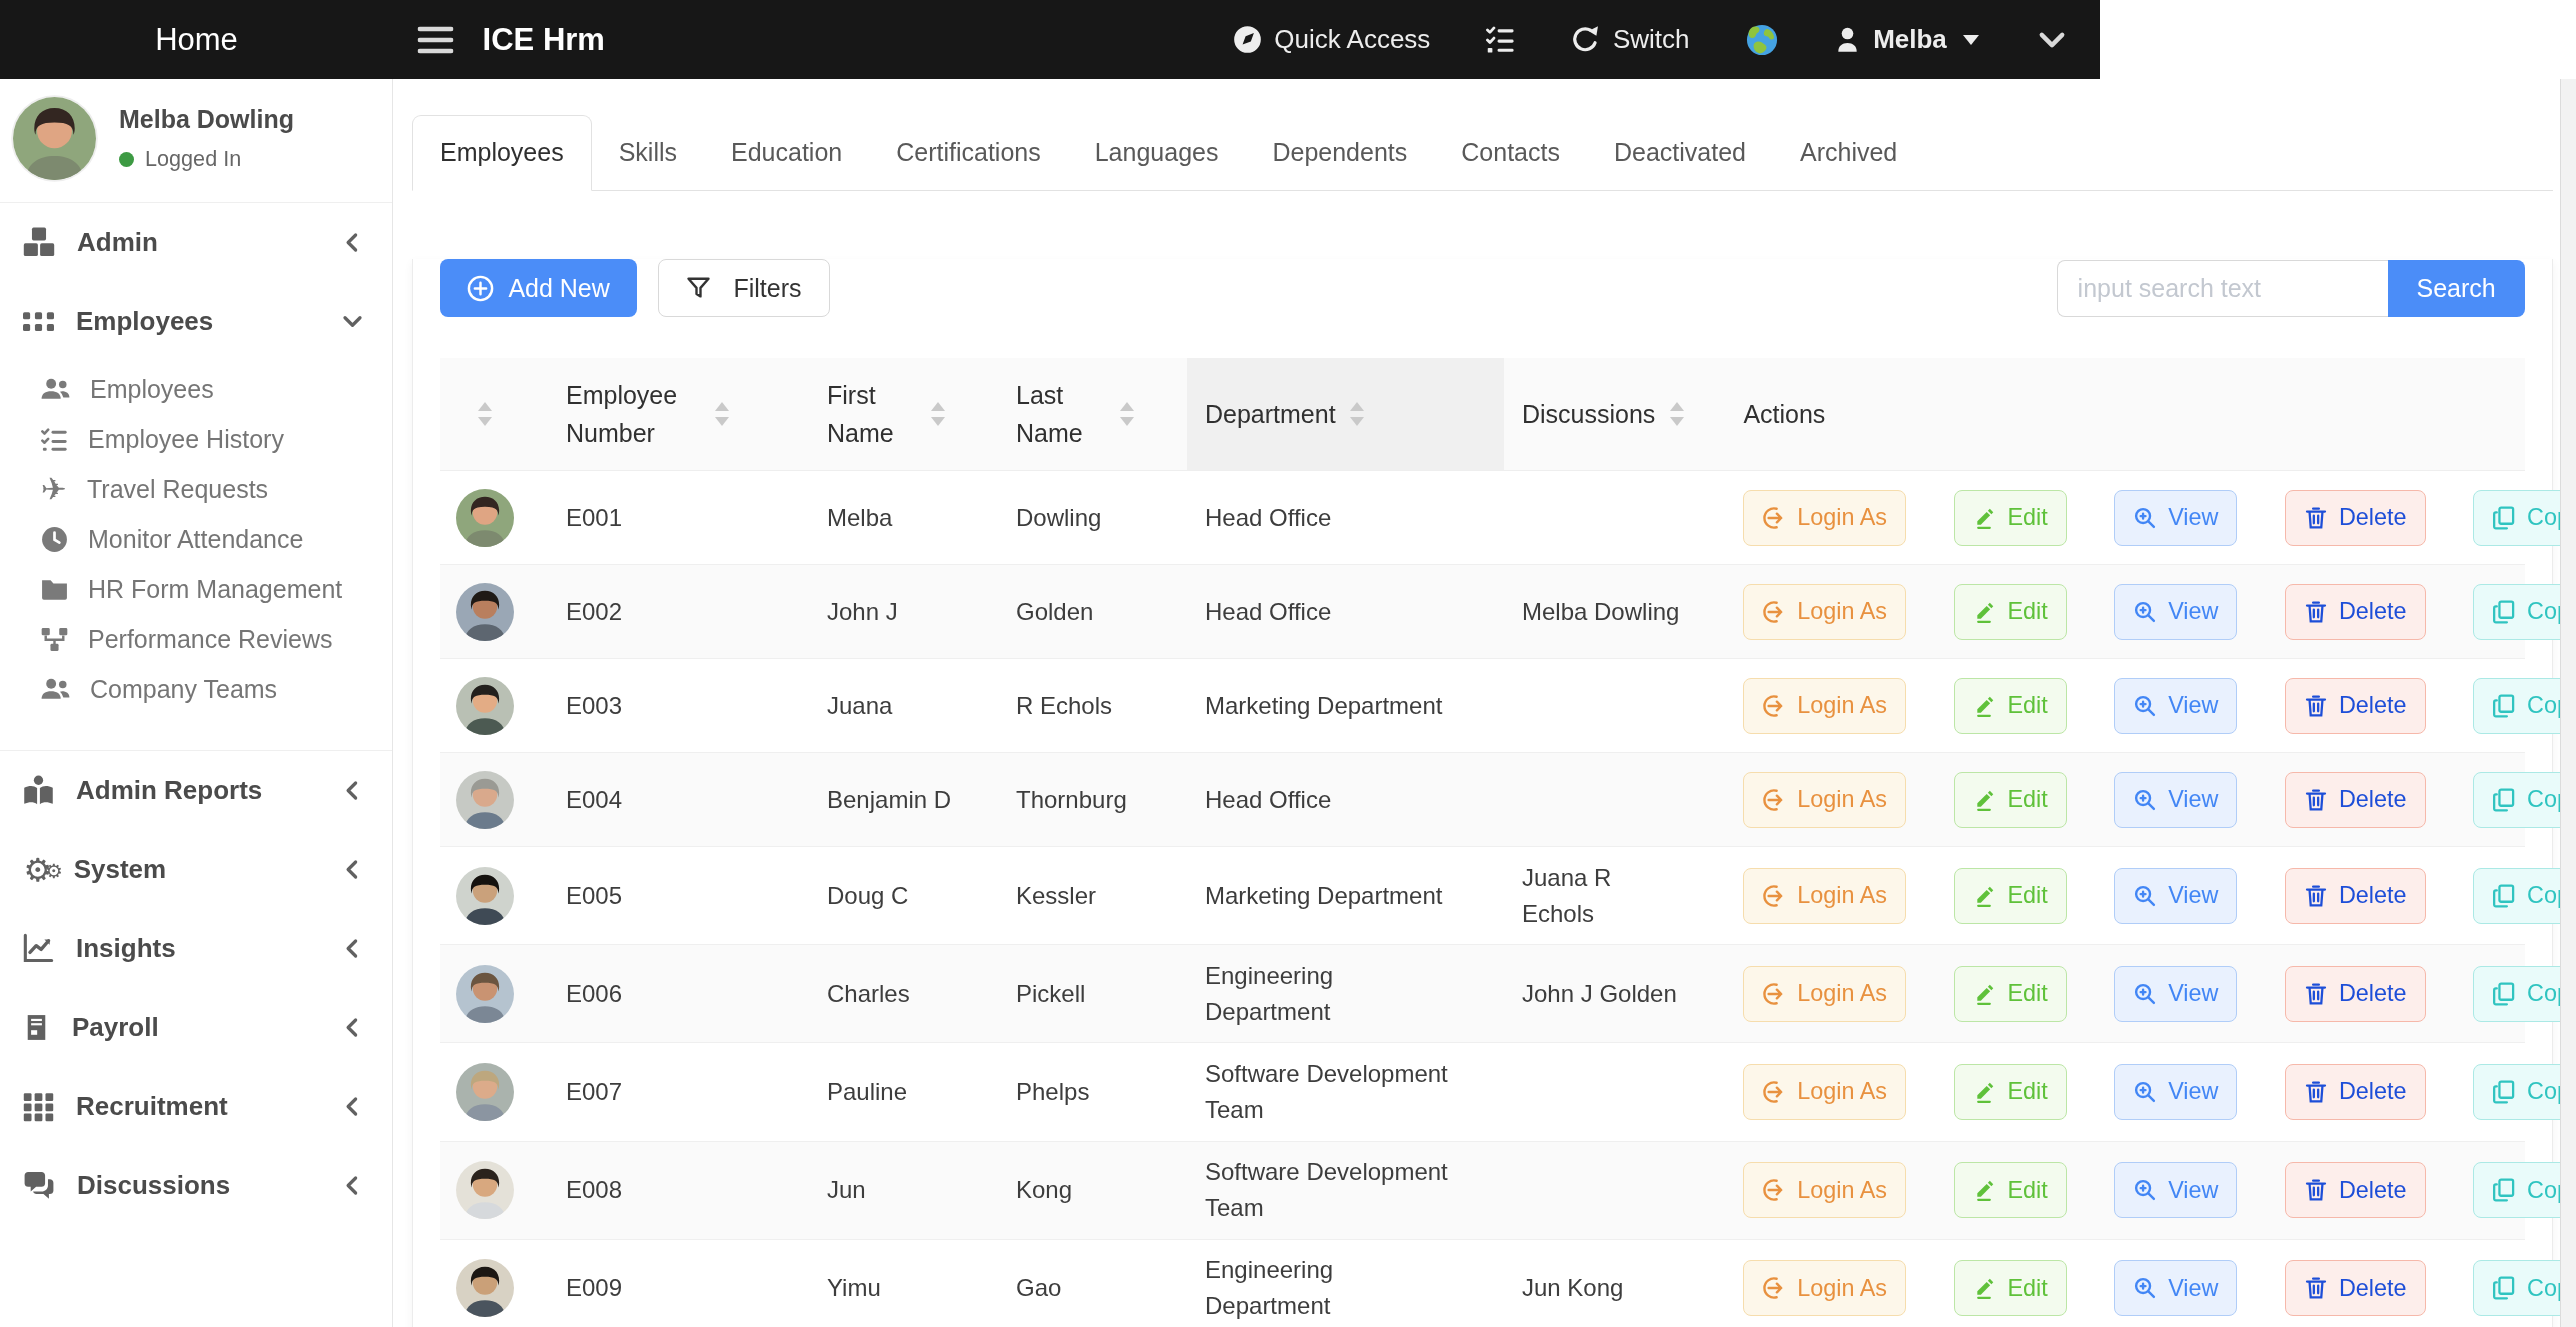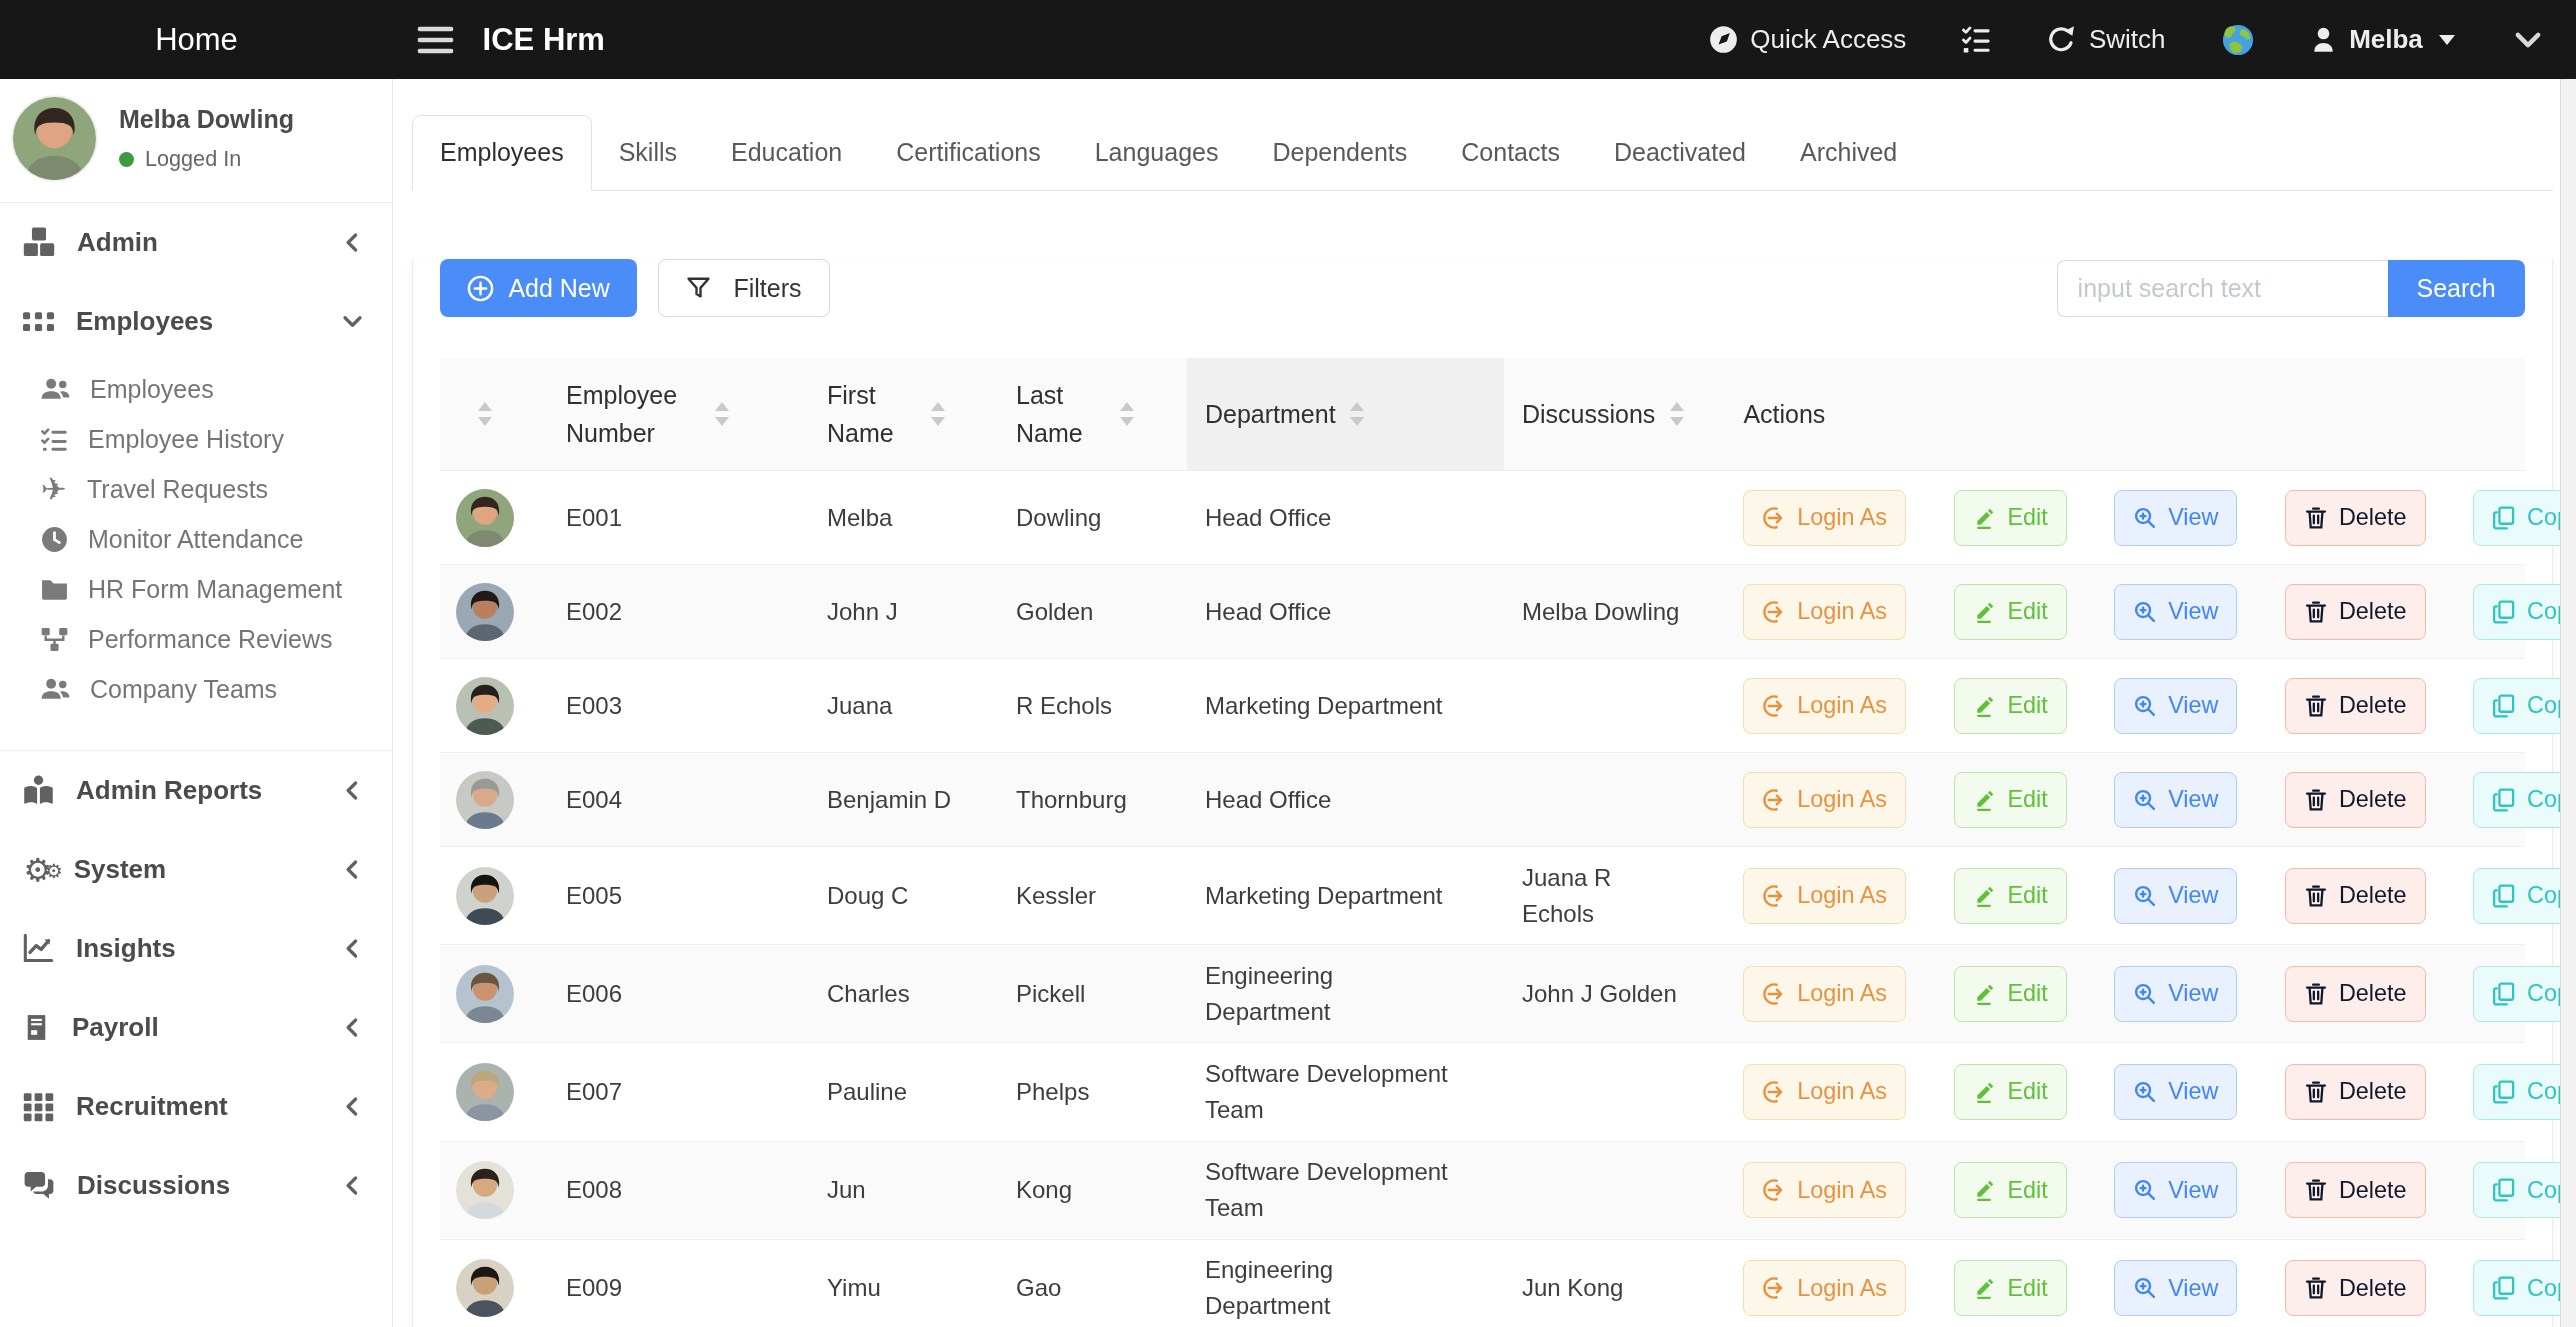--- a/index.html
+++ b/index.html
@@ -1,20 +1,20 @@
 <!DOCTYPE html>
 <html style="font-size:14.4px"><head>
 <meta charset="utf-8">
 <style>
   * { margin:0; padding:0; box-sizing:border-box; }
   html,body { width:2576px; height:1328px; overflow:hidden; font-family:"Liberation Sans", sans-serif; background:#fff; }
   .ic { display:inline-block; vertical-align:middle; fill:currentColor; }
 
   
-  .navbar { position:absolute; top:0; left:0; width:2576px; height:79px; background:#171717; color:#f2f2f2; display:flex; align-items:center; z-index:50; }
+  .navbar { position:absolute; top:0; left:0; width:2100px; height:79px; background:#171717; color:#f2f2f2; display:flex; align-items:center; z-index:50; }
   .nav-left { width:393px; display:flex; justify-content:center; }
   .nav-home { font-size:31px; color:#fff; cursor:pointer; }
   .nav-burger { margin-left:21.6px; width:41px; cursor:pointer; color:#d9d9d9; }
   .nav-brand { margin-left:27px; font-size:31px; font-weight:700; color:#fff; }
   .nav-right { margin-left:auto; display:flex; align-items:center; gap:56px; padding-right:31px; }
   .nav-item { display:flex; align-items:center; gap:12.6px; font-size:26px; color:#ededed; cursor:pointer; white-space:nowrap; }
   .nav-user { font-weight:700; }
   .caret { width:0; height:0; border-left:8px solid transparent; border-right:8px solid transparent; border-top:10px solid #ededed; margin-left:3.6px; }
 
   
@@ -85,21 +85,21 @@
   tr:nth-child(7) .avatar{--hair:#bda77e;--skin:#dcab8a;--shirt:#8b95a1;--bg:#aab3ad;}
   tr:nth-child(8) .avatar{--hair:#2a221c;--skin:#d8a87f;--shirt:#d6d9dc;--bg:#e4e1d8;}
   tr:nth-child(9) .avatar{--hair:#1c1713;--skin:#caa078;--shirt:#4a545e;--bg:#d8d2c4;}
 
   .actions { white-space:nowrap; }
   .abtn { display:inline-flex; align-items:center; gap:10.8px; height:56px; padding:0 18px; border-radius:8px; font-size:23.4px; cursor:pointer; border:1.8px solid; margin-right:41px; background:#fff; font-family:"Liberation Sans",sans-serif; }
   .abtn:last-child { margin-right:0; }
   .abtn-login { color:#e8913f; border-color:#f6ddad; background:#fdf7ea; }
   .abtn-edit { color:#5fc13a; border-color:#bce6a6; background:#f3fbee;justify-content:center; }
   .abtn-view { color:#4286f5; border-color:#b0cdf8; background:#e9f1fe; }
-  .abtn-del  { color:#0f172a; border-color:#f6b8aa; background:#fdeeeb; }
+  .abtn-del  { color:#1d4ed8; border-color:#f6b8aa; background:#fdeeeb; }
   .abtn-copy { color:#2fc4c0; border-color:#abe9e5; background:#e9fbfa; }
 </style>
 </head>
 <body>
 
 <svg width="0" height="0" style="position:absolute">
   <defs>
     <symbol id="i-menu" viewBox="0 0 20 20">
         <rect x="0" y="2.6" width="20" height="2.6" rx="1.3"></rect>
         <rect x="0" y="8.7" width="20" height="2.6" rx="1.3"></rect>

